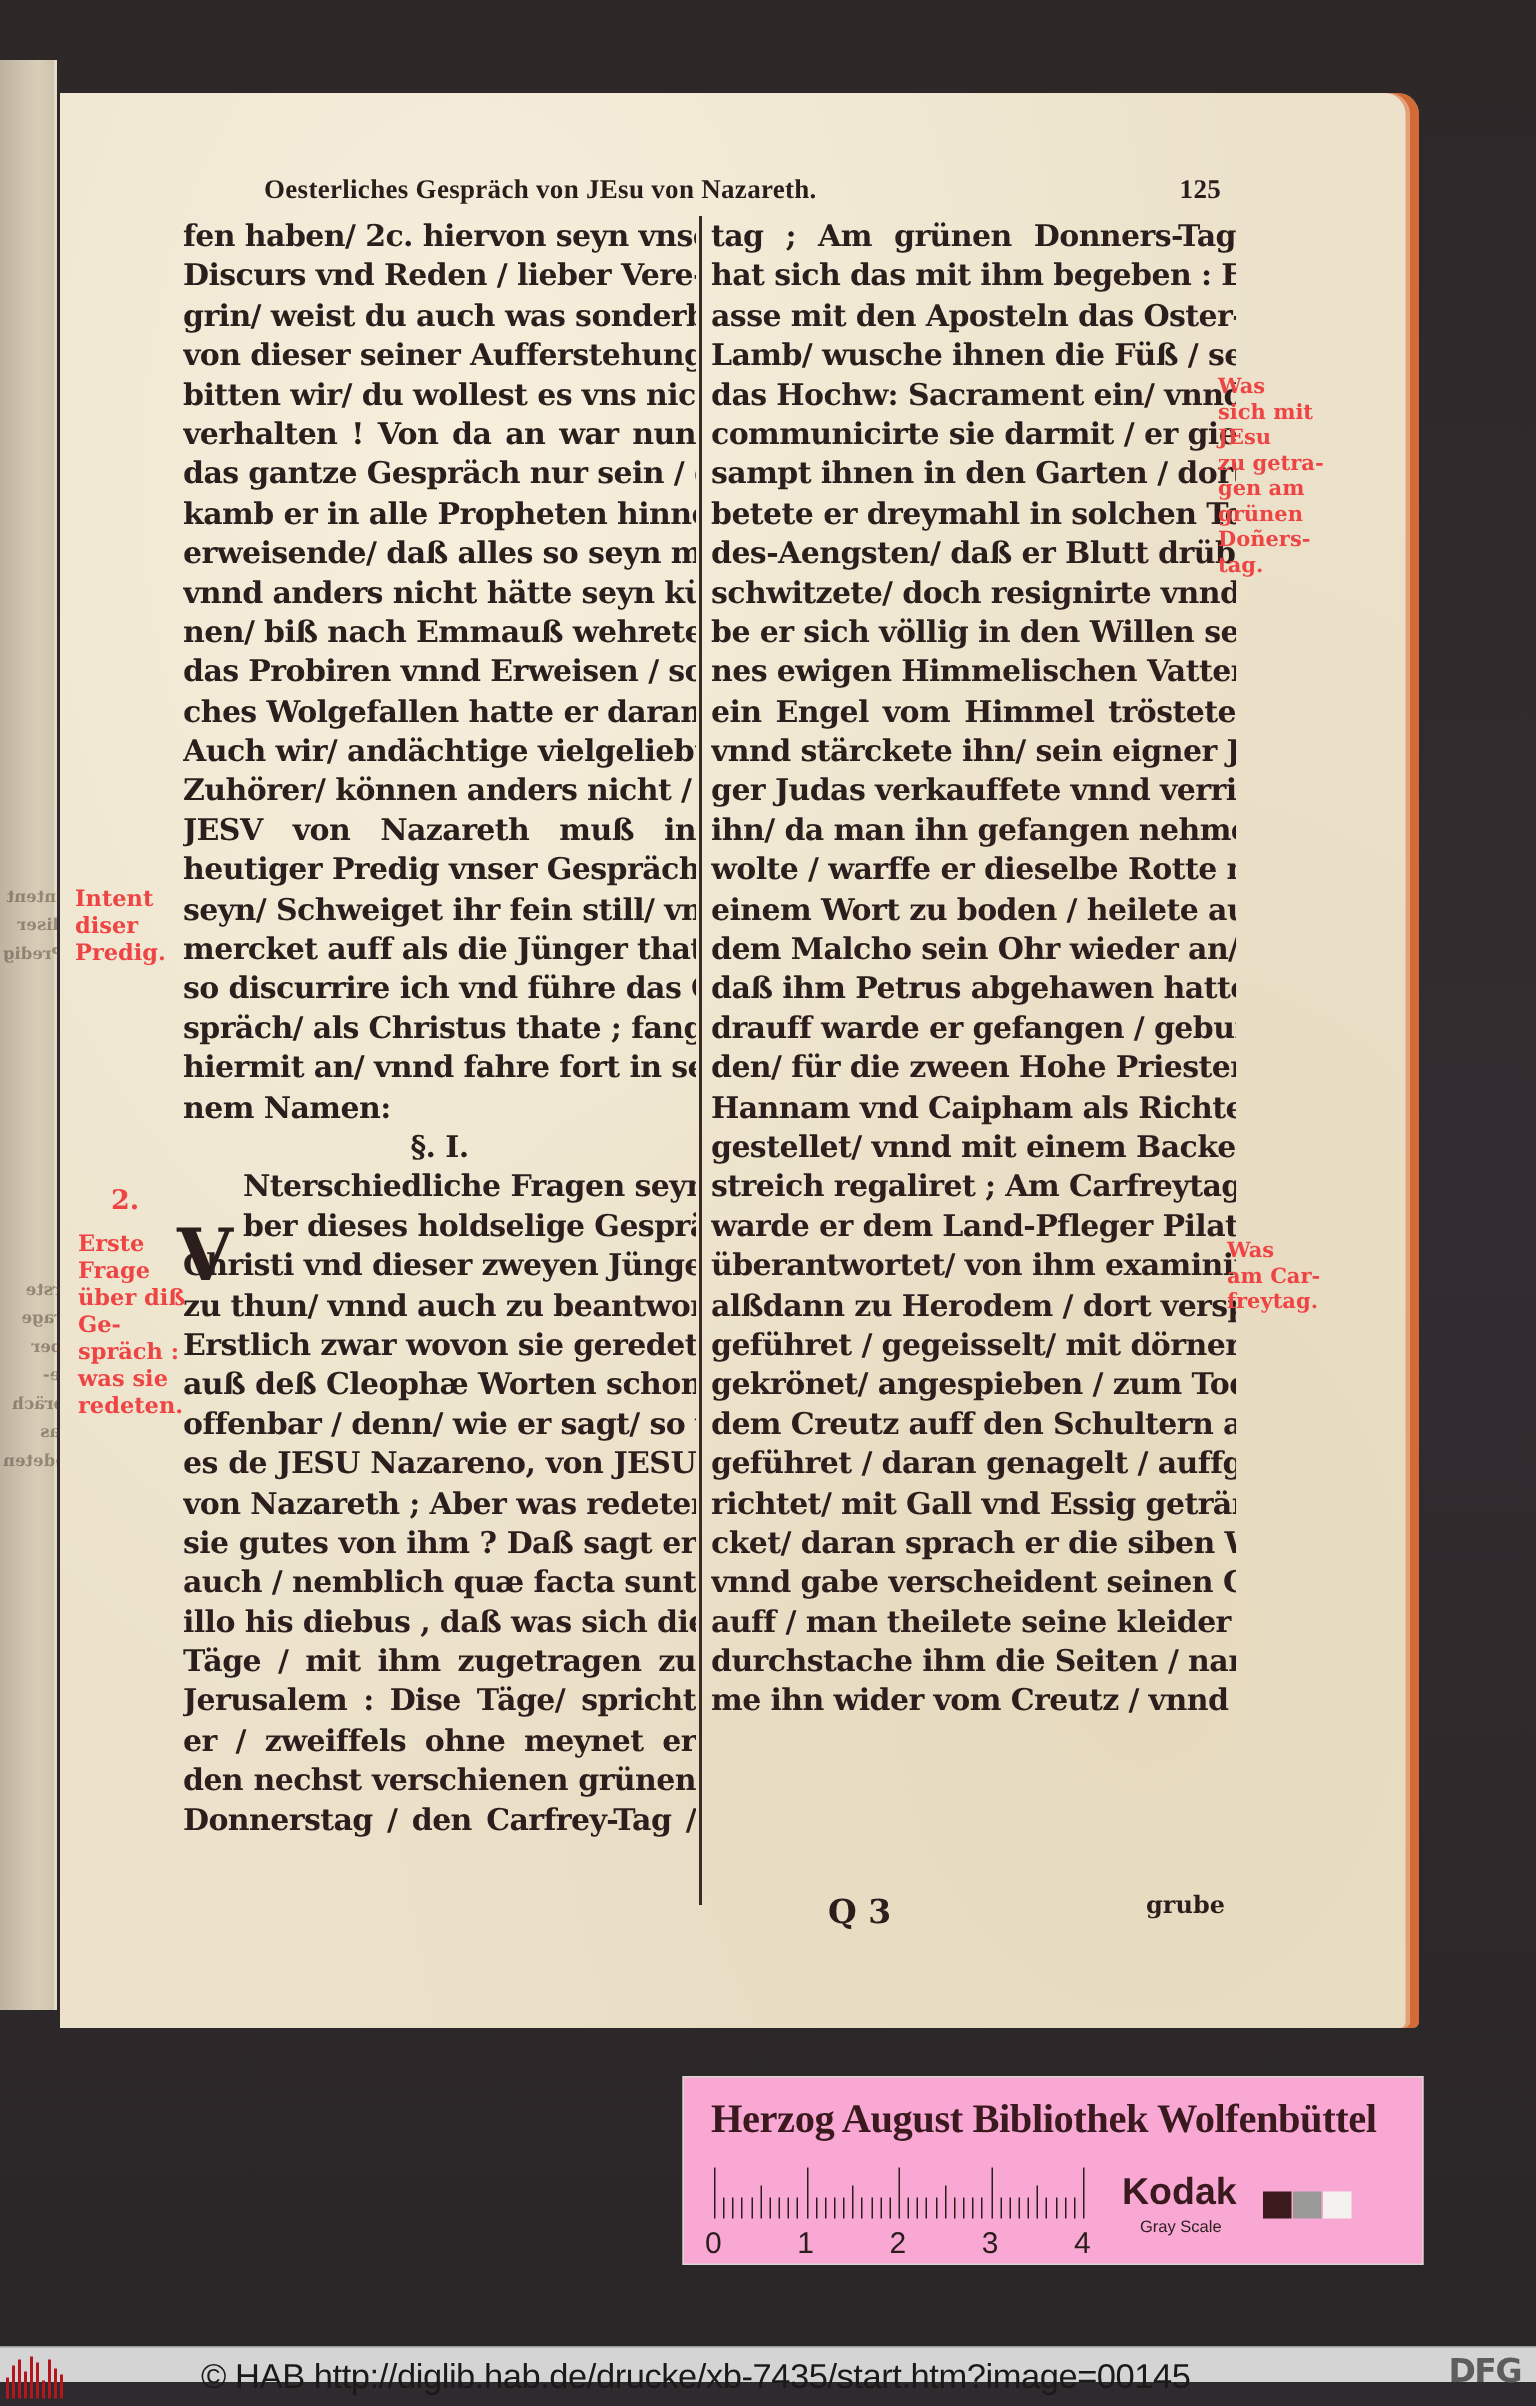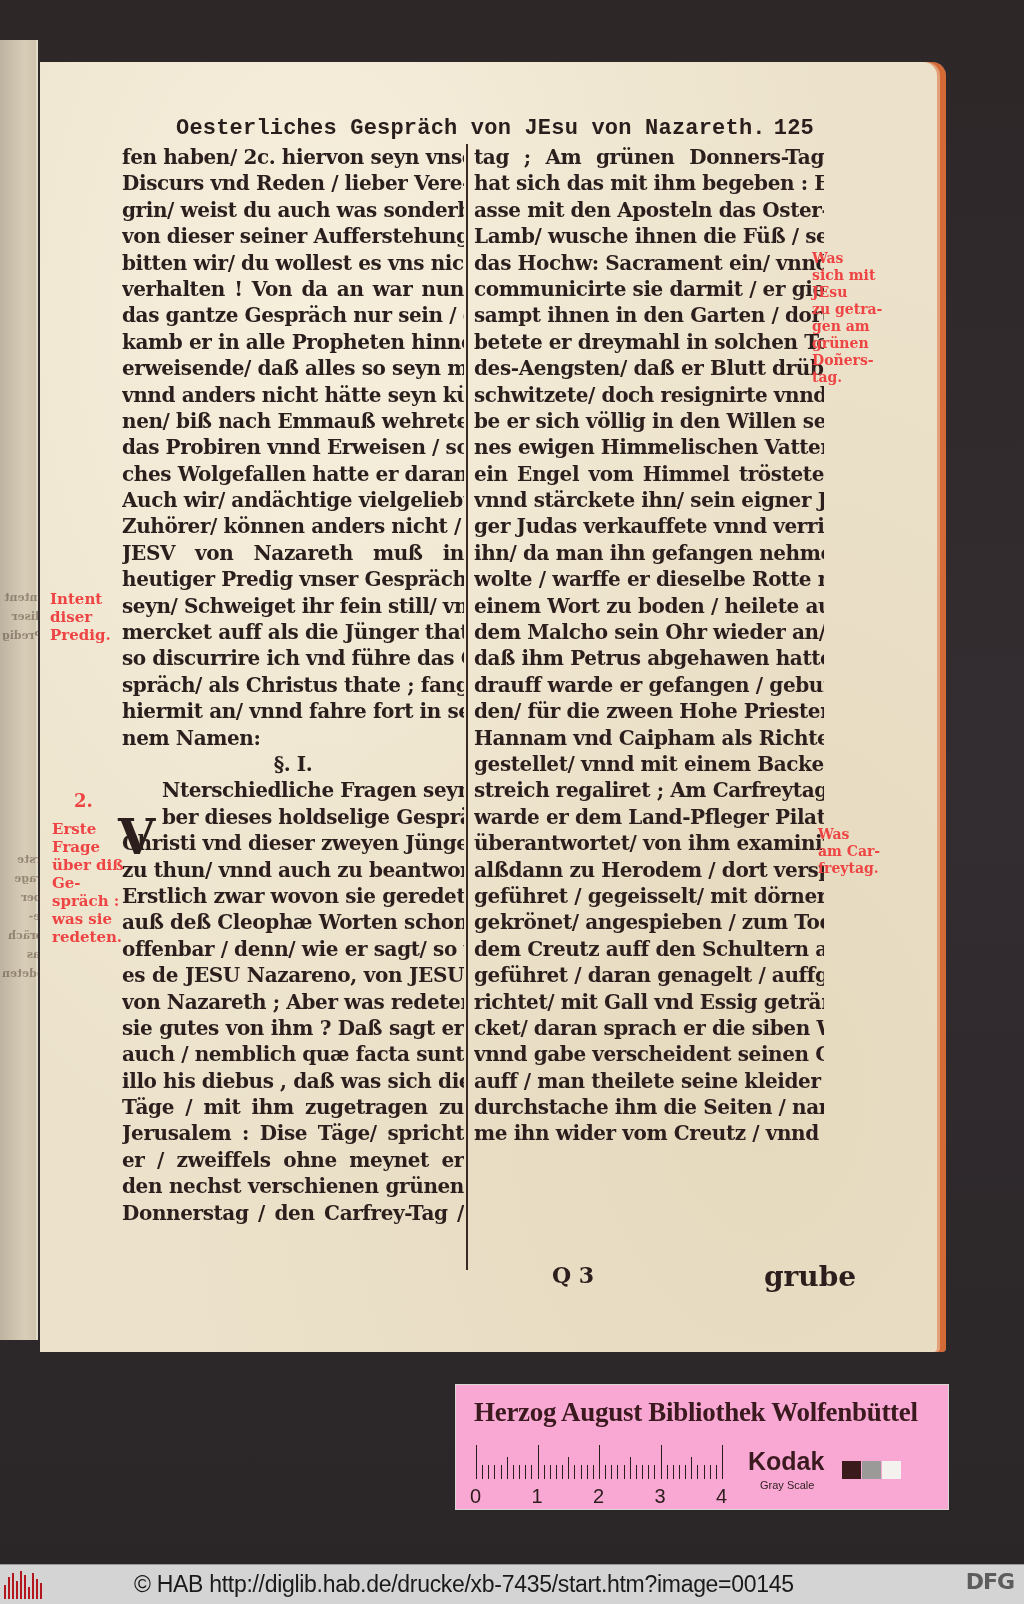--- a/index.html
+++ b/index.html
@@ -27,21 +27,21 @@
     position: absolute; left: 40px; top: 62px; width: 906px; height: 1290px;
     background: #ece2cb;
     background-image:
       radial-gradient(ellipse at 30% 20%, rgba(255,250,235,.55), transparent 60%),
       radial-gradient(ellipse at 80% 80%, rgba(210,190,150,.25), transparent 60%);
     border-radius: 0 14px 4px 0;
     box-shadow: inset -6px 0 0 #d46a36, inset -9px 0 0 #e2a178;
   }
   .header {
     position: absolute; left: 176px; top: 116px; width: 640px; height: 30px;
-    font-family: Liberation Mono, monospace; font-weight: bold; font-size: 22px; color: #2a1d1c;
+    font-family: Liberation Serif, serif; font-weight: bold; font-size: 18px; color: #2a1d1c;
     letter-spacing: .2px;
   }
   .header .folio { position: absolute; right: 2px; top: 0; }
   .col {
     position: absolute; top: 144px;
     font-family: "DejaVu Serif", serif; color: #2b1e1d; font-size: 20px;
     line-height: 26.4px; font-weight: bold; letter-spacing: -.4px;
   }
   .col-left { left: 122px; width: 342px; }
   .col-right { left: 466px; width: 358px; padding-left: 6px; border-left: 2px solid #3a2a26; height: 1126px; }
@@ -50,41 +50,41 @@
   .line.center { text-align: center; text-align-last: center; }
   .line.initial { padding-left: 40px; }
   .dropcap {
     position: absolute; left: -2px; top: 812px; font-size: 48px; line-height: 50px; font-weight: bold; color: #2b1e1d;
   }
   .margin-note {
     position: absolute; font-family: "DejaVu Serif", serif; font-weight: bold; color: #ef4444;
     font-size: 15px; line-height: 18px;
   }
   .catch-sig { position: absolute; left: 552px; top: 1262px; font-size: 22px; font-weight: bold; color: #2b1e1d; }
-  .catch-word { position: absolute; left: 764px; top: 1260px; font-size: 28px; font-weight: bold; color: #2b1e1d; }
+  .catch-word { position: absolute; left: 764px; top: 1260px; font-size: 16px; font-weight: bold; color: #2b1e1d; }
 
   
   .scale-card {
     position: absolute; left: 455px; top: 1384px; width: 494px; height: 126px;
     background: #f9a8d4; border: 1px solid #d8d6d0;
   }
   .scale-title {
     position: absolute; left: 18px; top: 12px; font-family: "Liberation Serif", serif; font-weight: bold;
     font-size: 27px; color: #3a1a1e; letter-spacing: -.3px; white-space: nowrap;
   }
   .ruler { position: absolute; left: 20px; top: 60px; width: 250px; height: 40px; }
   .tick { position: absolute; bottom: 0; width: 1px; background: #2a1d1c; }
   .ruler-num { position: absolute; top: 100px; font-family: "Liberation Sans", sans-serif; font-size: 20px; color: #2a1d1c; }
   .kodak { position: absolute; left: 292px; top: 62px; font-family: "Liberation Sans", sans-serif; font-weight: bold; font-size: 25px; color: #3a1a1e; }
   .gray-scale { position: absolute; left: 304px; top: 94px; font-family: "Liberation Sans", sans-serif; font-size: 11px; color: #2a1d1c; }
   .patch { position: absolute; top: 76px; width: 19px; height: 18px; }
 
   
   .footer {
-    position: absolute; left: 0; top: 1564px; width: 1024px; height: 40px;
+    position: absolute; left: 0; top: 1564px; width: 1024px; height: 24px;
     background: #d4d4d4; border-top: 1px solid #9a9a9a;
   }
   .footer-logo { position: absolute; left: 4px; top: 6px; width: 44px; height: 28px; display: flex; gap: 2px; align-items: flex-end; }
   .footer-logo span { display: block; width: 2px; background: #b3161d; }
   .footer-text {
     position: absolute; left: 134px; top: 6px; font-family: "Liberation Sans", sans-serif; font-size: 23px; color: #1a1a1a;
     letter-spacing: -.3px; white-space: nowrap;
   }
   .dfg { position: absolute; right: 10px; top: 4px; font-family: "DejaVu Sans", sans-serif; font-weight: bold; font-size: 22px; color: #5d5d5d; letter-spacing: -1px; margin-left: 35px; }
 </style>

